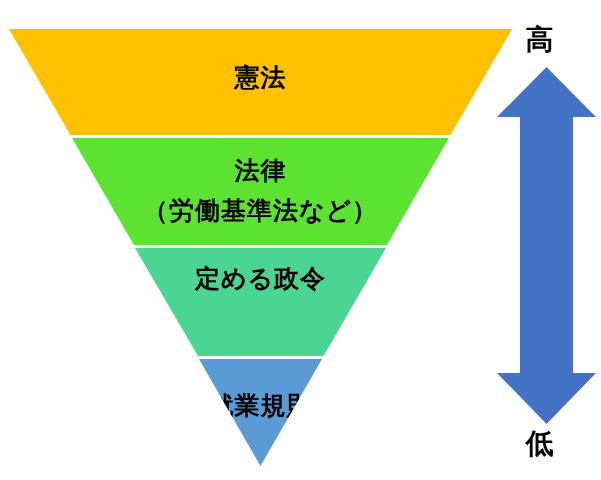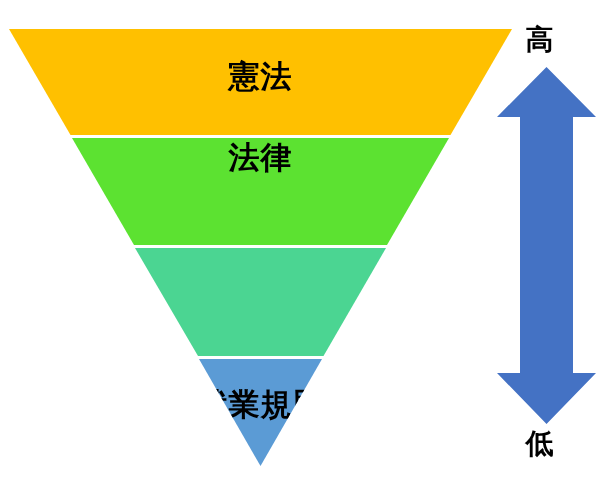--- a/index.html
+++ b/index.html
@@ -19,33 +19,33 @@
   .band {
     position: absolute;
     left: 9px;
     width: 503px;
     display: flex;
     flex-direction: column;
     align-items: center;
     box-sizing: border-box;
   }
   .band .line {
-    font-size: 31px;
+    font-size: 25px;
     font-weight: bold;
     color: #000000;
     line-height: 40px;
     white-space: nowrap;
     letter-spacing: 1px;
   }
   .band1 {
     top: 29px; height: 106px; padding-top: 28px;
     clip-path: polygon(0px 0px, 503px 0px, 441.5px 106px, 61.5px 106px);
   }
   .band2 {
-    top: 138px; height: 107px; 
+    top: 138px; height: 107px; padding-top: 12px;
     clip-path: polygon(63px 0px, 440px 0px, 378px 107px, 125px 107px);
   }
   .band3 {
     top: 248px; height: 108px; padding-top: 10px;
     clip-path: polygon(126px 0px, 377px 0px, 314.5px 108px, 189px 108px);
   }
   .band4 {
     top: 359px; height: 107px; padding-top: 26px;
     clip-path: polygon(190px 0px, 313px 0px, 251.5px 107px);
   }
@@ -98,23 +98,25 @@
 <body>
 
 <div class="canvas">
 
   <div class="band band1" style="background: rgb(255, 192, 0);">
     <div class="line">憲法</div>
   </div>
 
   <div class="band band2" style="background: rgb(92, 226, 49);">
     <div class="line">法律</div>
+    <div class="line">（労働基準法など）</div>
   </div>
 
   <div class="band band3" style="background: rgb(75, 213, 146);">
+    <div class="line">定める政令</div>
   </div>
 
   <div class="band band4" style="background: rgb(91, 155, 213);">
     <div class="line">就業規則</div>
   </div>
 
   <div class="arrow" style="background: rgb(68, 114, 196);"></div>
 
   <div class="arrow-label">
     <span>法的な優先順位</span>

